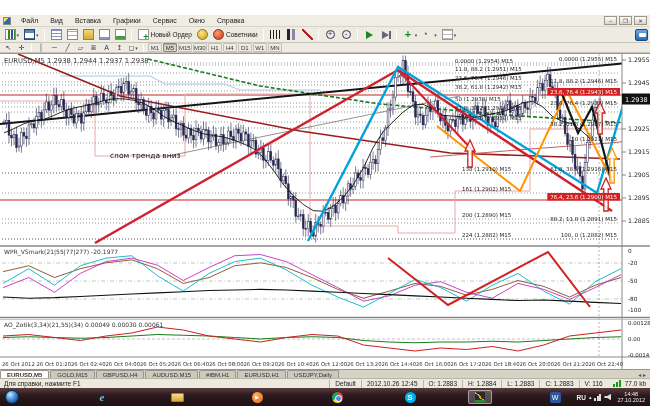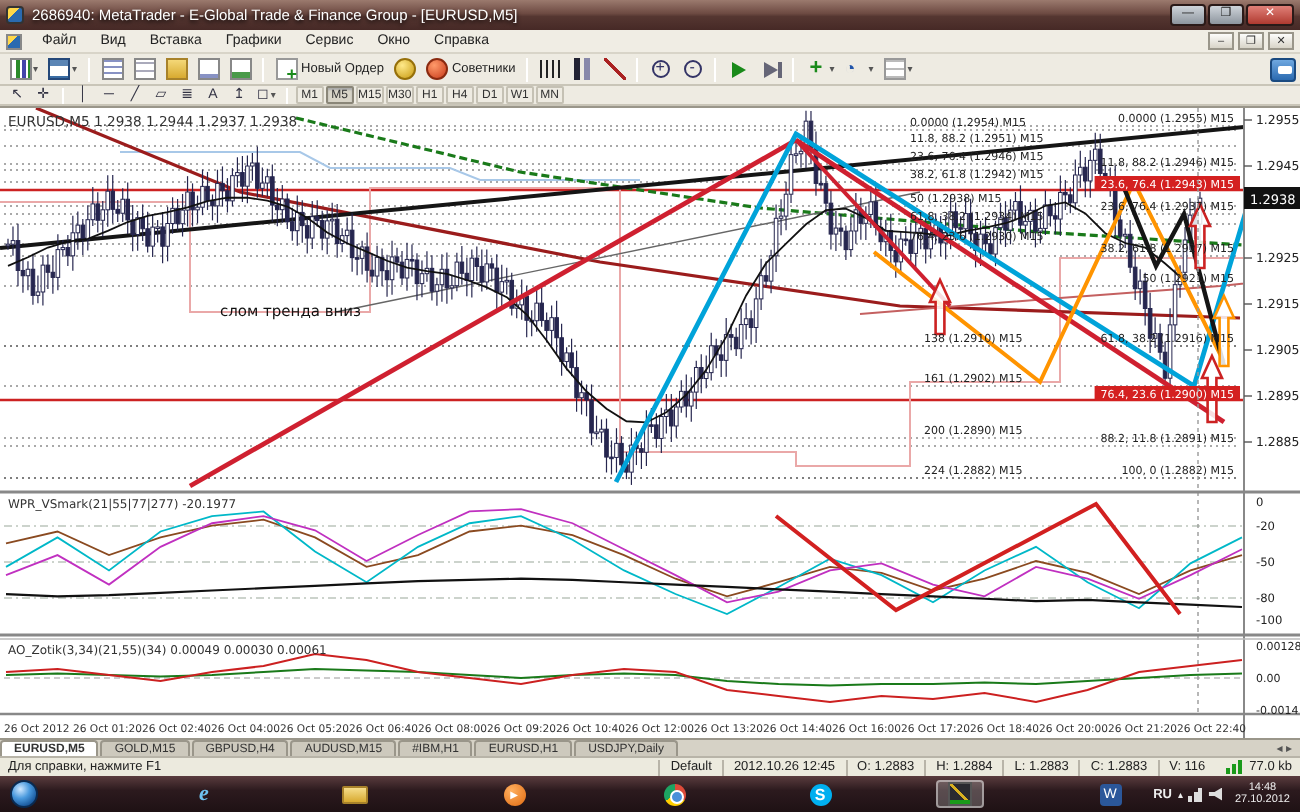--- a/index.html
+++ b/index.html
@@ -112,29 +112,20 @@
   .trayicon{width:7px;height:7px;}
   .ti-net{background:linear-gradient(0deg,#ddd,#ddd) 0 100%/2px 3px no-repeat,linear-gradient(0deg,#ddd,#ddd) 2.5px 100%/2px 5px no-repeat,linear-gradient(0deg,#ddd,#ddd) 5px 100%/2px 7px no-repeat;}
   .ti-snd{background:#ddd;clip-path:polygon(0 35%,40% 35%,100% 0,100% 100%,40% 65%,0 65%);}
   .clock{text-align:center;font-size:5.5px;line-height:6px;padding:0 3px;}
 </style>
 </head>
 <body>
 
 <div class="screen">
 
-  <div class="titlebar">
-    <span class="titleicon"></span>
-    <span class="titletext">2686940: MetaTrader - E-Global Trade &amp; Finance Group - [EURUSD,M5]</span>
-    <span class="winbtns">
-      <span class="winbtn">—</span>
-      <span class="winbtn">❐</span>
-      <span class="winbtn close">✕</span>
-    </span>
-  </div>
 
   <div class="menubar">
     <span class="menuicon"></span>
     <span id="menu-items" style="display:flex;">
         <span class="menuitem">Файл</span>
         <span class="menuitem">Вид</span>
         <span class="menuitem">Вставка</span>
         <span class="menuitem">Графики</span>
         <span class="menuitem">Сервис</span>
         <span class="menuitem">Окно</span>

